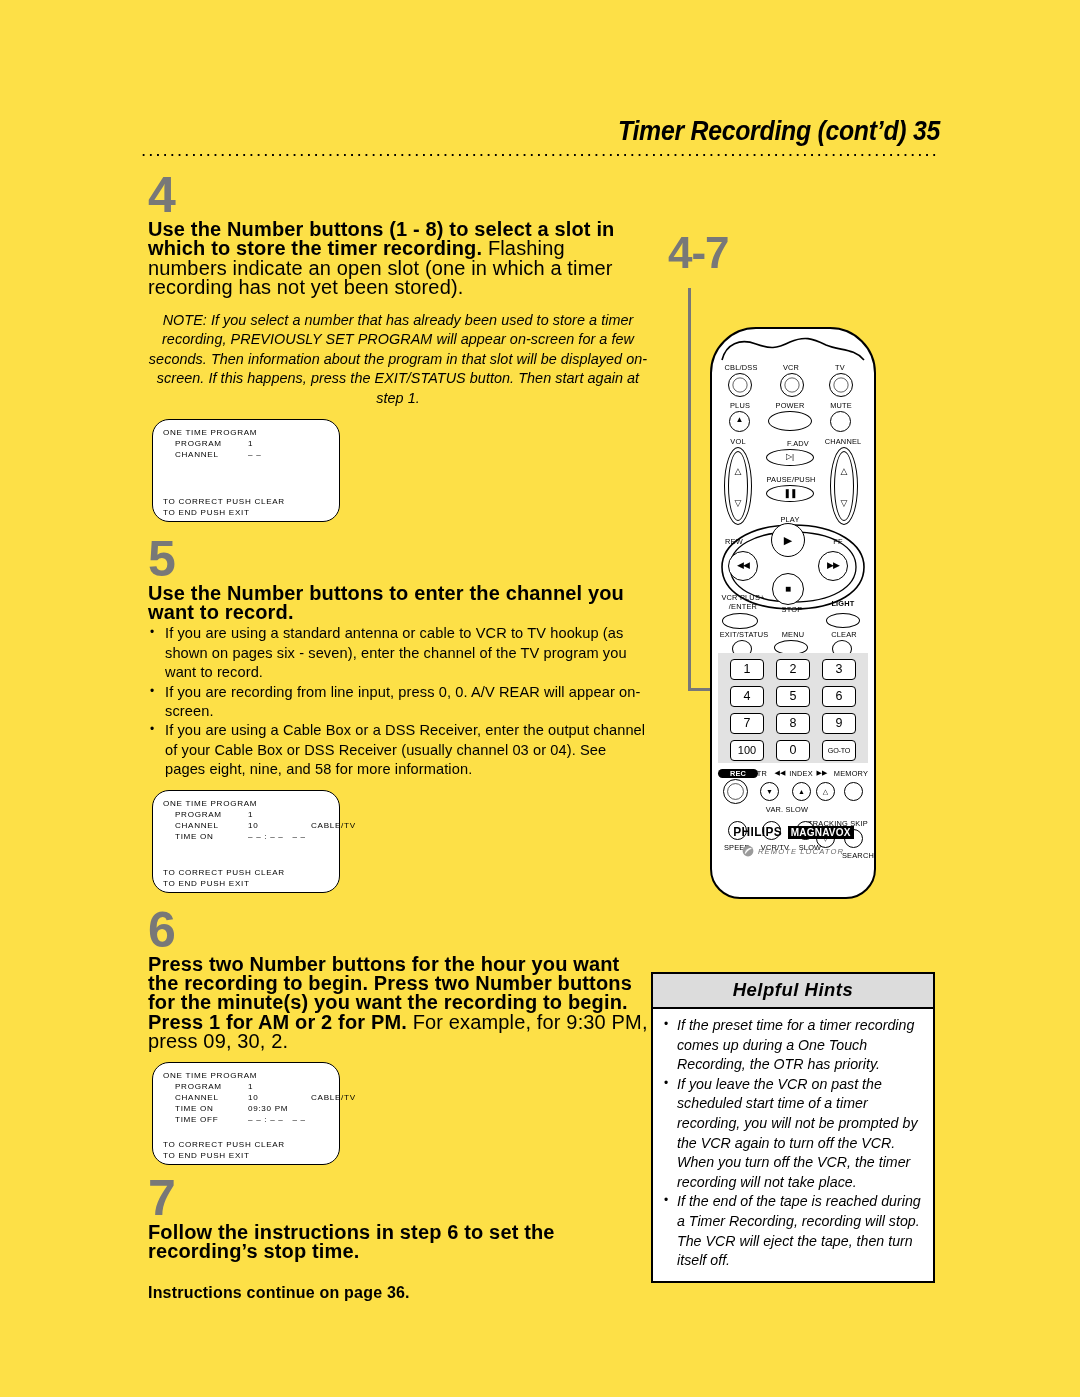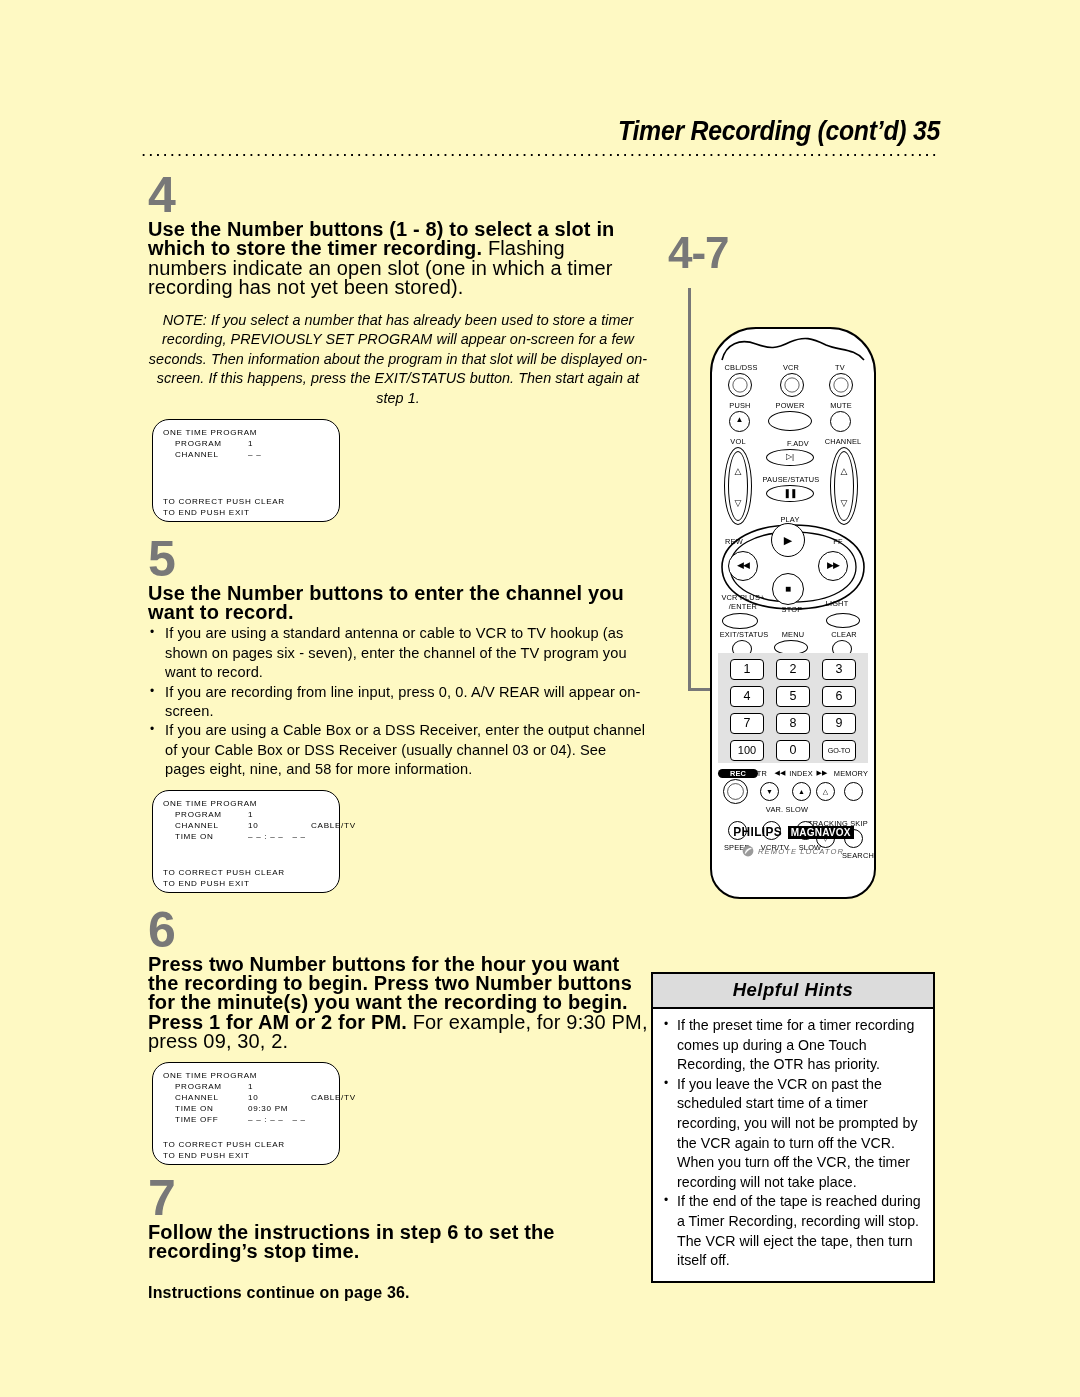--- a/index.html
+++ b/index.html
@@ -9,21 +9,21 @@
   }
   body {
     font-family: "Liberation Sans", sans-serif;
     color: #000;
   }
   .page {
     position: relative;
     width: 1080px;
     height: 1397px;
     overflow: hidden;
-    background: #fef9c3;
+    background: #fde047;
   }
 
   
   .header-title {
     position: absolute;
     left: 140px;
     top: 116px;
     width: 800px;
     text-align: right;
     font-family: "Liberation Sans", sans-serif;
@@ -283,20 +283,21 @@
     letter-spacing: 0.5px;
   }
   .hints-list {
     margin: 0;
     padding: 7px 9px 10px 9px;
     list-style: none;
   }
   .hints-list li {
     position: relative;
     padding-left: 15px;
+    font-style: italic;
     font-size: 14.2px;
     line-height: 19.6px;
     letter-spacing: 0.02px;
   }
   .hints-list li:before {
     content: "\2022";
     position: absolute;
     left: 2px;
     top: -1px;
     font-size: 12px;
@@ -393,21 +394,21 @@
     <div class="rlabel" style="left:6px;  top:36px; width:50px;">CBL/DSS</div>
     <div class="rlabel" style="left:56px; top:36px; width:50px;">VCR</div>
     <div class="rlabel" style="left:108px;top:36px; width:44px;">TV</div>
     <div class="rbtn" style="left:18px; top:46px; width:24px; height:24px;"></div>
     <div class="rbtn" style="left:18px; top:46px; width:24px; height:24px; transform:scale(0.62);"></div>
     <div class="rbtn" style="left:70px; top:46px; width:24px; height:24px;"></div>
     <div class="rbtn" style="left:70px; top:46px; width:24px; height:24px; transform:scale(0.62);"></div>
     <div class="rbtn" style="left:119px;top:46px; width:24px; height:24px;"></div>
     <div class="rbtn" style="left:119px;top:46px; width:24px; height:24px; transform:scale(0.62);"></div>
 
-    <div class="rlabel" style="left:6px;  top:74px; width:48px;">PUSH</div>
+    <div class="rlabel" style="left:6px;  top:74px; width:48px;">PLUS</div>
     <div class="rlabel" style="left:52px; top:74px; width:56px;">POWER</div>
     <div class="rlabel" style="left:108px;top:74px; width:46px;">MUTE</div>
     <div class="rbtn" style="left:19px; top:84px; width:21px; height:21px;"></div>
     <div class="glyph" style="left:19px; top:89px; width:21px;">▲</div>
     <div class="rbtn oval" style="left:58px; top:84px; width:44px; height:20px; border-radius:50%;"></div>
     <div class="rbtn" style="left:120px;top:84px; width:21px; height:21px;"></div>
 
     <div class="rlabel" style="left:8px; top:110px; width:40px;">VOL</div>
     <div class="rlabel" style="left:104px;top:110px; width:58px;">CHANNEL</div>
     <div class="rocker" style="left:14px; top:120px; width:28px; height:78px;"></div>
@@ -417,21 +418,21 @@
 
     <div class="rocker" style="left:120px; top:120px; width:28px; height:78px;"></div>
     <div class="rocker" style="left:124px; top:124px; width:20px; height:70px;"></div>
     <div class="glyph" style="left:124px; top:140px; width:20px; font-size:9px;">△</div>
     <div class="glyph" style="left:124px; top:172px; width:20px; font-size:9px;">▽</div>
 
     <div class="rlabel" style="left:56px; top:112px; width:64px;">F.ADV</div>
     <div class="rbtn oval" style="left:56px; top:122px; width:48px; height:17px; border-radius:50%;"></div>
     <div class="glyph" style="left:56px; top:126px; width:48px; font-size:8px;">▷|</div>
 
-    <div class="rlabel" style="left:42px; top:148px; width:78px;">PAUSE/STATUS</div>
+    <div class="rlabel" style="left:42px; top:148px; width:78px;">PAUSE/PUSH</div>
     <div class="rbtn oval" style="left:56px; top:158px; width:48px; height:17px; border-radius:50%;"></div>
     <div class="glyph" style="left:56px; top:162px; width:48px; font-size:9px; letter-spacing:-1px;">❚❚</div>
 
     <div class="rlabel" style="left:48px; top:188px; width:64px;">PLAY</div>
     <div class="rlabel" style="left:4px;  top:210px; width:40px;">REW</div>
     <div class="rlabel" style="left:108px;top:210px; width:40px;">FF</div>
     <div class="rlabel" style="left:52px; top:278px; width:60px;">STOP</div>
 
     <svg style="position:absolute; left:10px; top:196px; width:146px; height:88px;" viewBox="0 0 146 88">
       <path d="M73 2 C 118 2, 144 22, 144 44 C 144 68, 118 86, 73 86 C 28 86, 2 68, 2 44 C 2 22, 28 2, 73 2 Z" fill="none" stroke="#000" stroke-width="1.6"></path>
@@ -442,21 +443,21 @@
     <div class="rbtn" style="left:18px; top:224px; width:30px; height:30px;"></div>
     <div class="glyph" style="left:18px; top:234px; width:30px; font-size:9px; letter-spacing:-1px;">◀◀</div>
     <div class="rbtn" style="left:108px;top:224px; width:30px; height:30px;"></div>
     <div class="glyph" style="left:108px;top:234px; width:30px; font-size:9px; letter-spacing:-1px;">▶▶</div>
     <div class="rbtn" style="left:62px; top:246px; width:32px; height:32px;"></div>
     <div class="glyph" style="left:62px; top:257px; width:32px; font-size:10px;">■</div>
 
     <div class="rlabel" style="left:2px; top:266px; width:62px;">VCR PLUS+</div>
     <div class="rlabel" style="left:2px; top:275px; width:62px;">/ENTER</div>
     <div class="rbtn oval" style="left:12px; top:286px; width:36px; height:16px; border-radius:50%;"></div>
-    <div class="rlabel" style="left:104px; top:272px; width:46px;">LIGHT</div>
+    <div class="rlabel" style="left:110px; top:272px; width:46px;font-weight:bold;">LIGHT</div>
     <div class="rbtn oval" style="left:116px;top:286px; width:34px; height:15px; border-radius:50%;"></div>
 
     <div class="rlabel" style="left:0px;  top:303px; width:68px;">EXIT/STATUS</div>
     <div class="rlabel" style="left:60px; top:303px; width:46px;">MENU</div>
     <div class="rlabel" style="left:110px;top:303px; width:48px;">CLEAR</div>
     <div class="rbtn" style="left:22px; top:313px; width:20px; height:18px; border-radius:50%;"></div>
     <div class="rbtn oval" style="left:64px; top:313px; width:34px; height:15px; border-radius:50%;"></div>
     <div class="rbtn" style="left:122px;top:313px; width:20px; height:18px; border-radius:50%;"></div>
 
     <div class="keypad-bg"></div>

